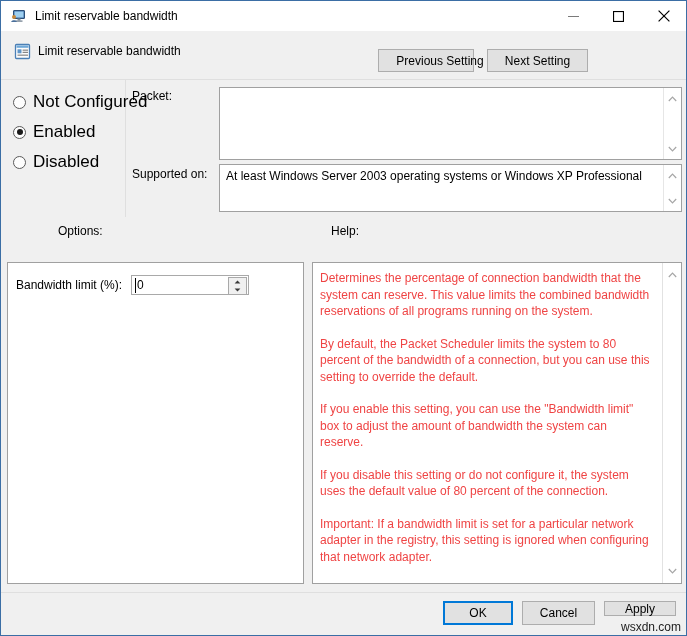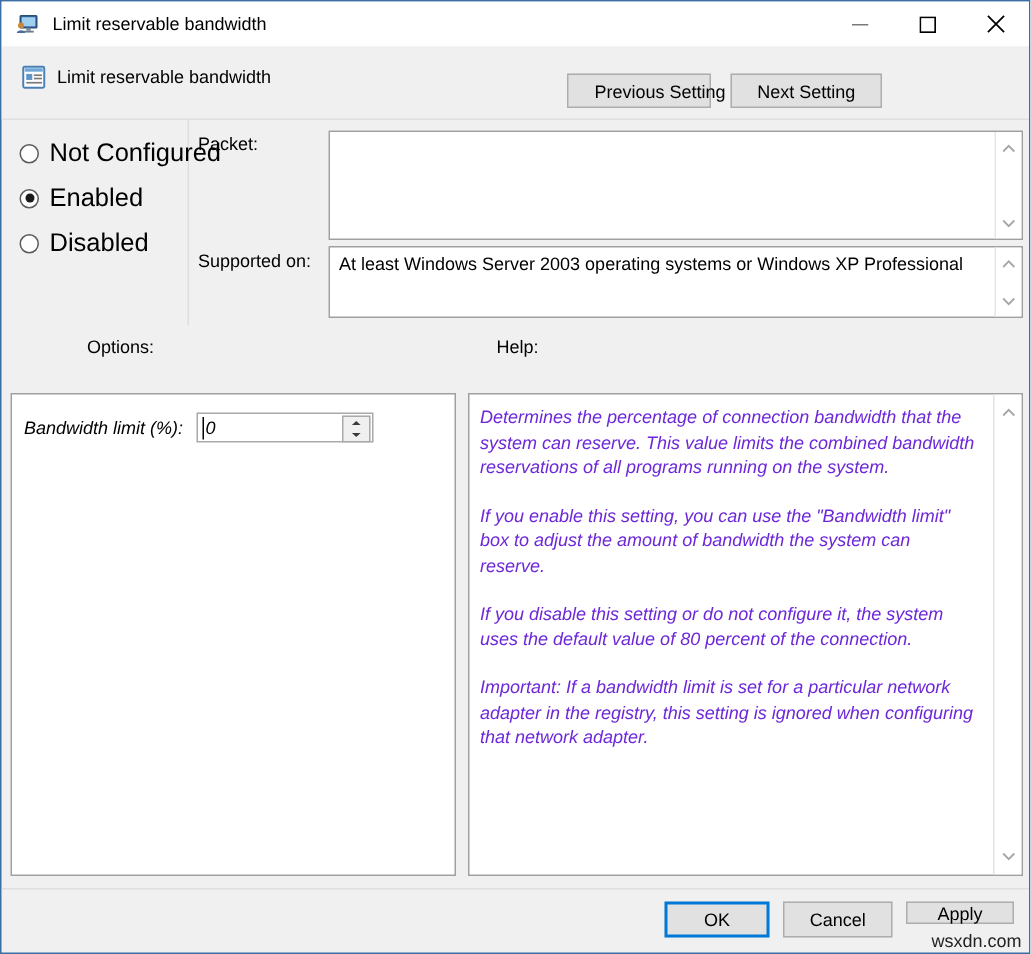--- a/index.html
+++ b/index.html
@@ -213,21 +213,20 @@
   
   #options-label { left: 9px; top: 223px; margin-left: 48px; }
   #help-label { left: 314px; top: 223px; margin-left: 16px; }
 
   .panel {
     position: absolute;
     box-sizing: border-box;
     background: #ffffff;
     border: 1px solid #a0a0a0;
     overflow: hidden;
-    font-style: italic;
   }
   #options-panel {
     left: 6px; top: 261px;
     width: 297px; height: 322px;
   }
   #help-panel {
     left: 311px; top: 261px;
     width: 370px; height: 322px;
   }
 
@@ -281,21 +280,21 @@
     align-items: center;
     justify-content: center;
   }
   .spin-btn svg { display: block; }
 
   .help-body {
     position: absolute;
     left: 7px; top: 7px;
     width: 330px;
     font-size: 12px;
-    color: #6d28d9;
+    color: #ef4444;
     line-height: 16.5px;
   }
   .help-body p {
     margin: 0 0 16px 0;
   }
   .help-body p:last-child { margin-bottom: 0; }
 
   .panel-sb {
     position: absolute;
     right: 0; top: 0;
@@ -470,20 +469,21 @@
               </svg>
           </div>
         </div>
       </div>
     </div>
   </div>
 
   <div class="panel" id="help-panel">
     <div class="help-body">
       <p>Determines the percentage of connection bandwidth that the system can reserve. This value limits the combined bandwidth reservations of all programs running on the system.</p>
+      <p>By default, the Packet Scheduler limits the system to 80 percent of the bandwidth of a connection, but you can use this setting to override the default.</p>
       <p>If you enable this setting, you can use the "Bandwidth limit" box to adjust the amount of bandwidth the system can reserve.</p>
       <p>If you disable this setting or do not configure it, the system uses the default value of 80 percent of the connection.</p>
       <p>Important: If a bandwidth limit is set for a particular network adapter in the registry, this setting is ignored when configuring that network adapter.</p>
     </div>
     <div class="panel-sb">
       <div class="arrow up">
         <svg width="9" height="6" viewBox="0 0 9 6">
             <path d="M0.8 5 L4.5 1.2 L8.2 5" fill="none" stroke="#a6a6a6" stroke-width="1.2"></path>
           </svg>
       </div>

